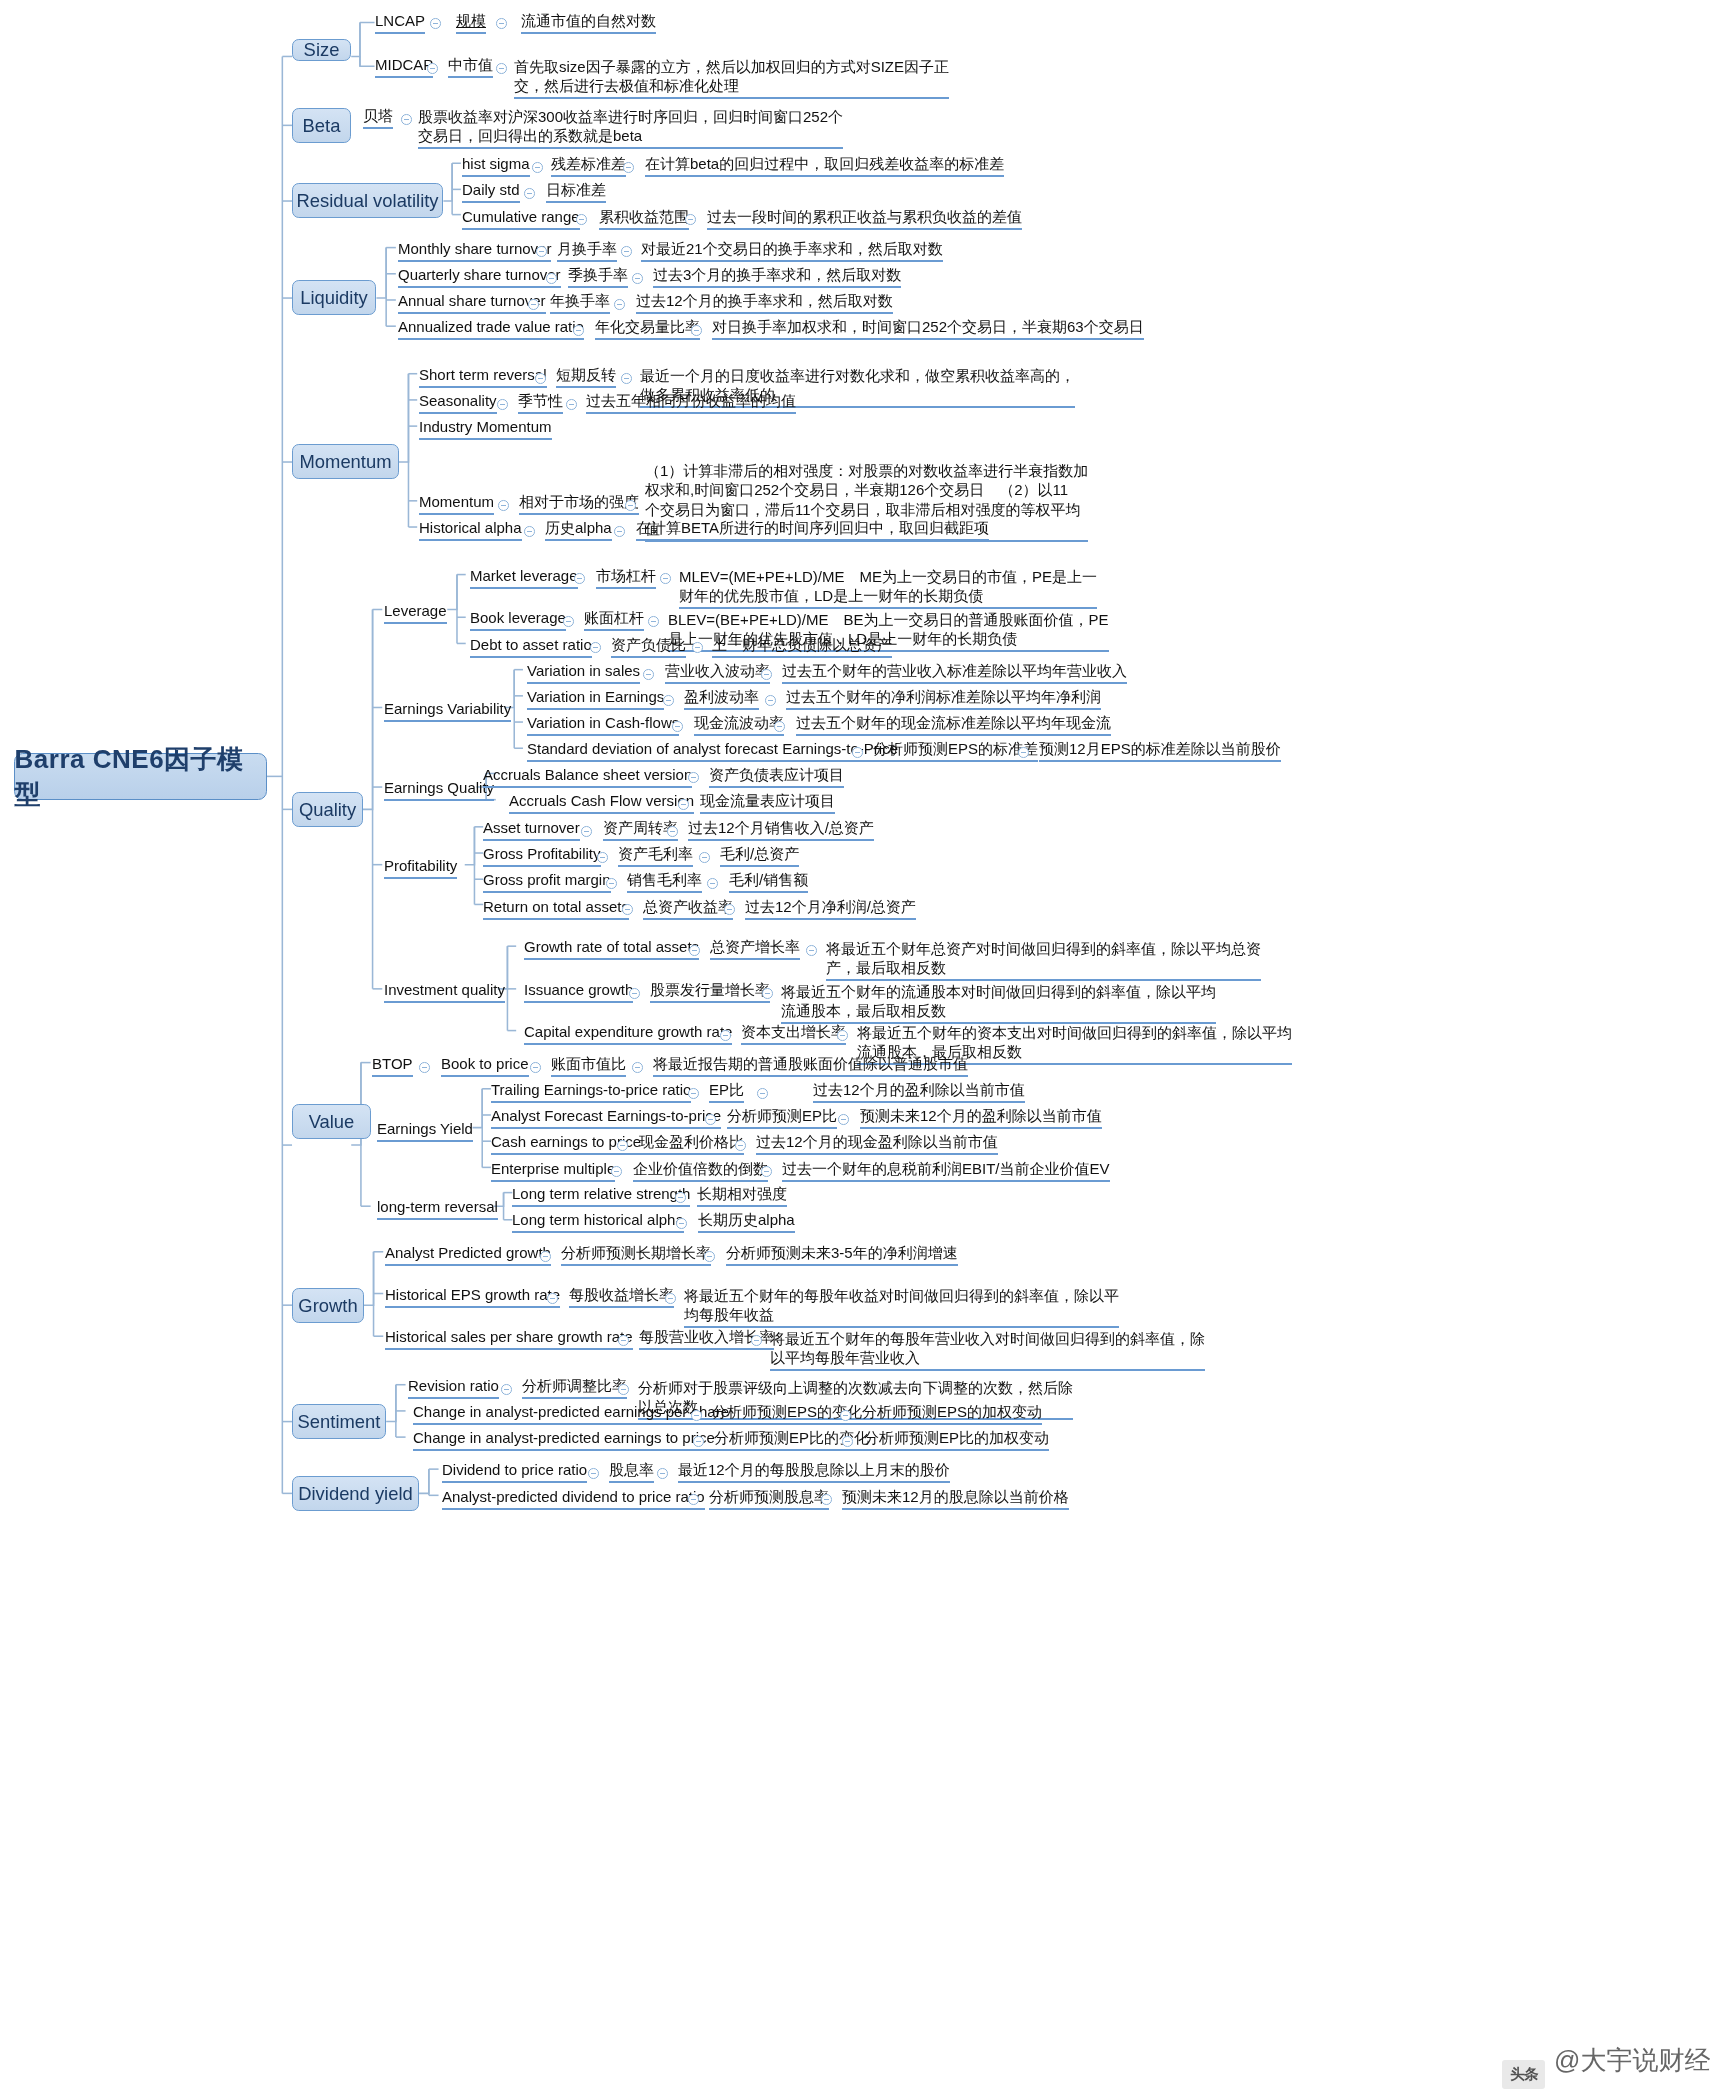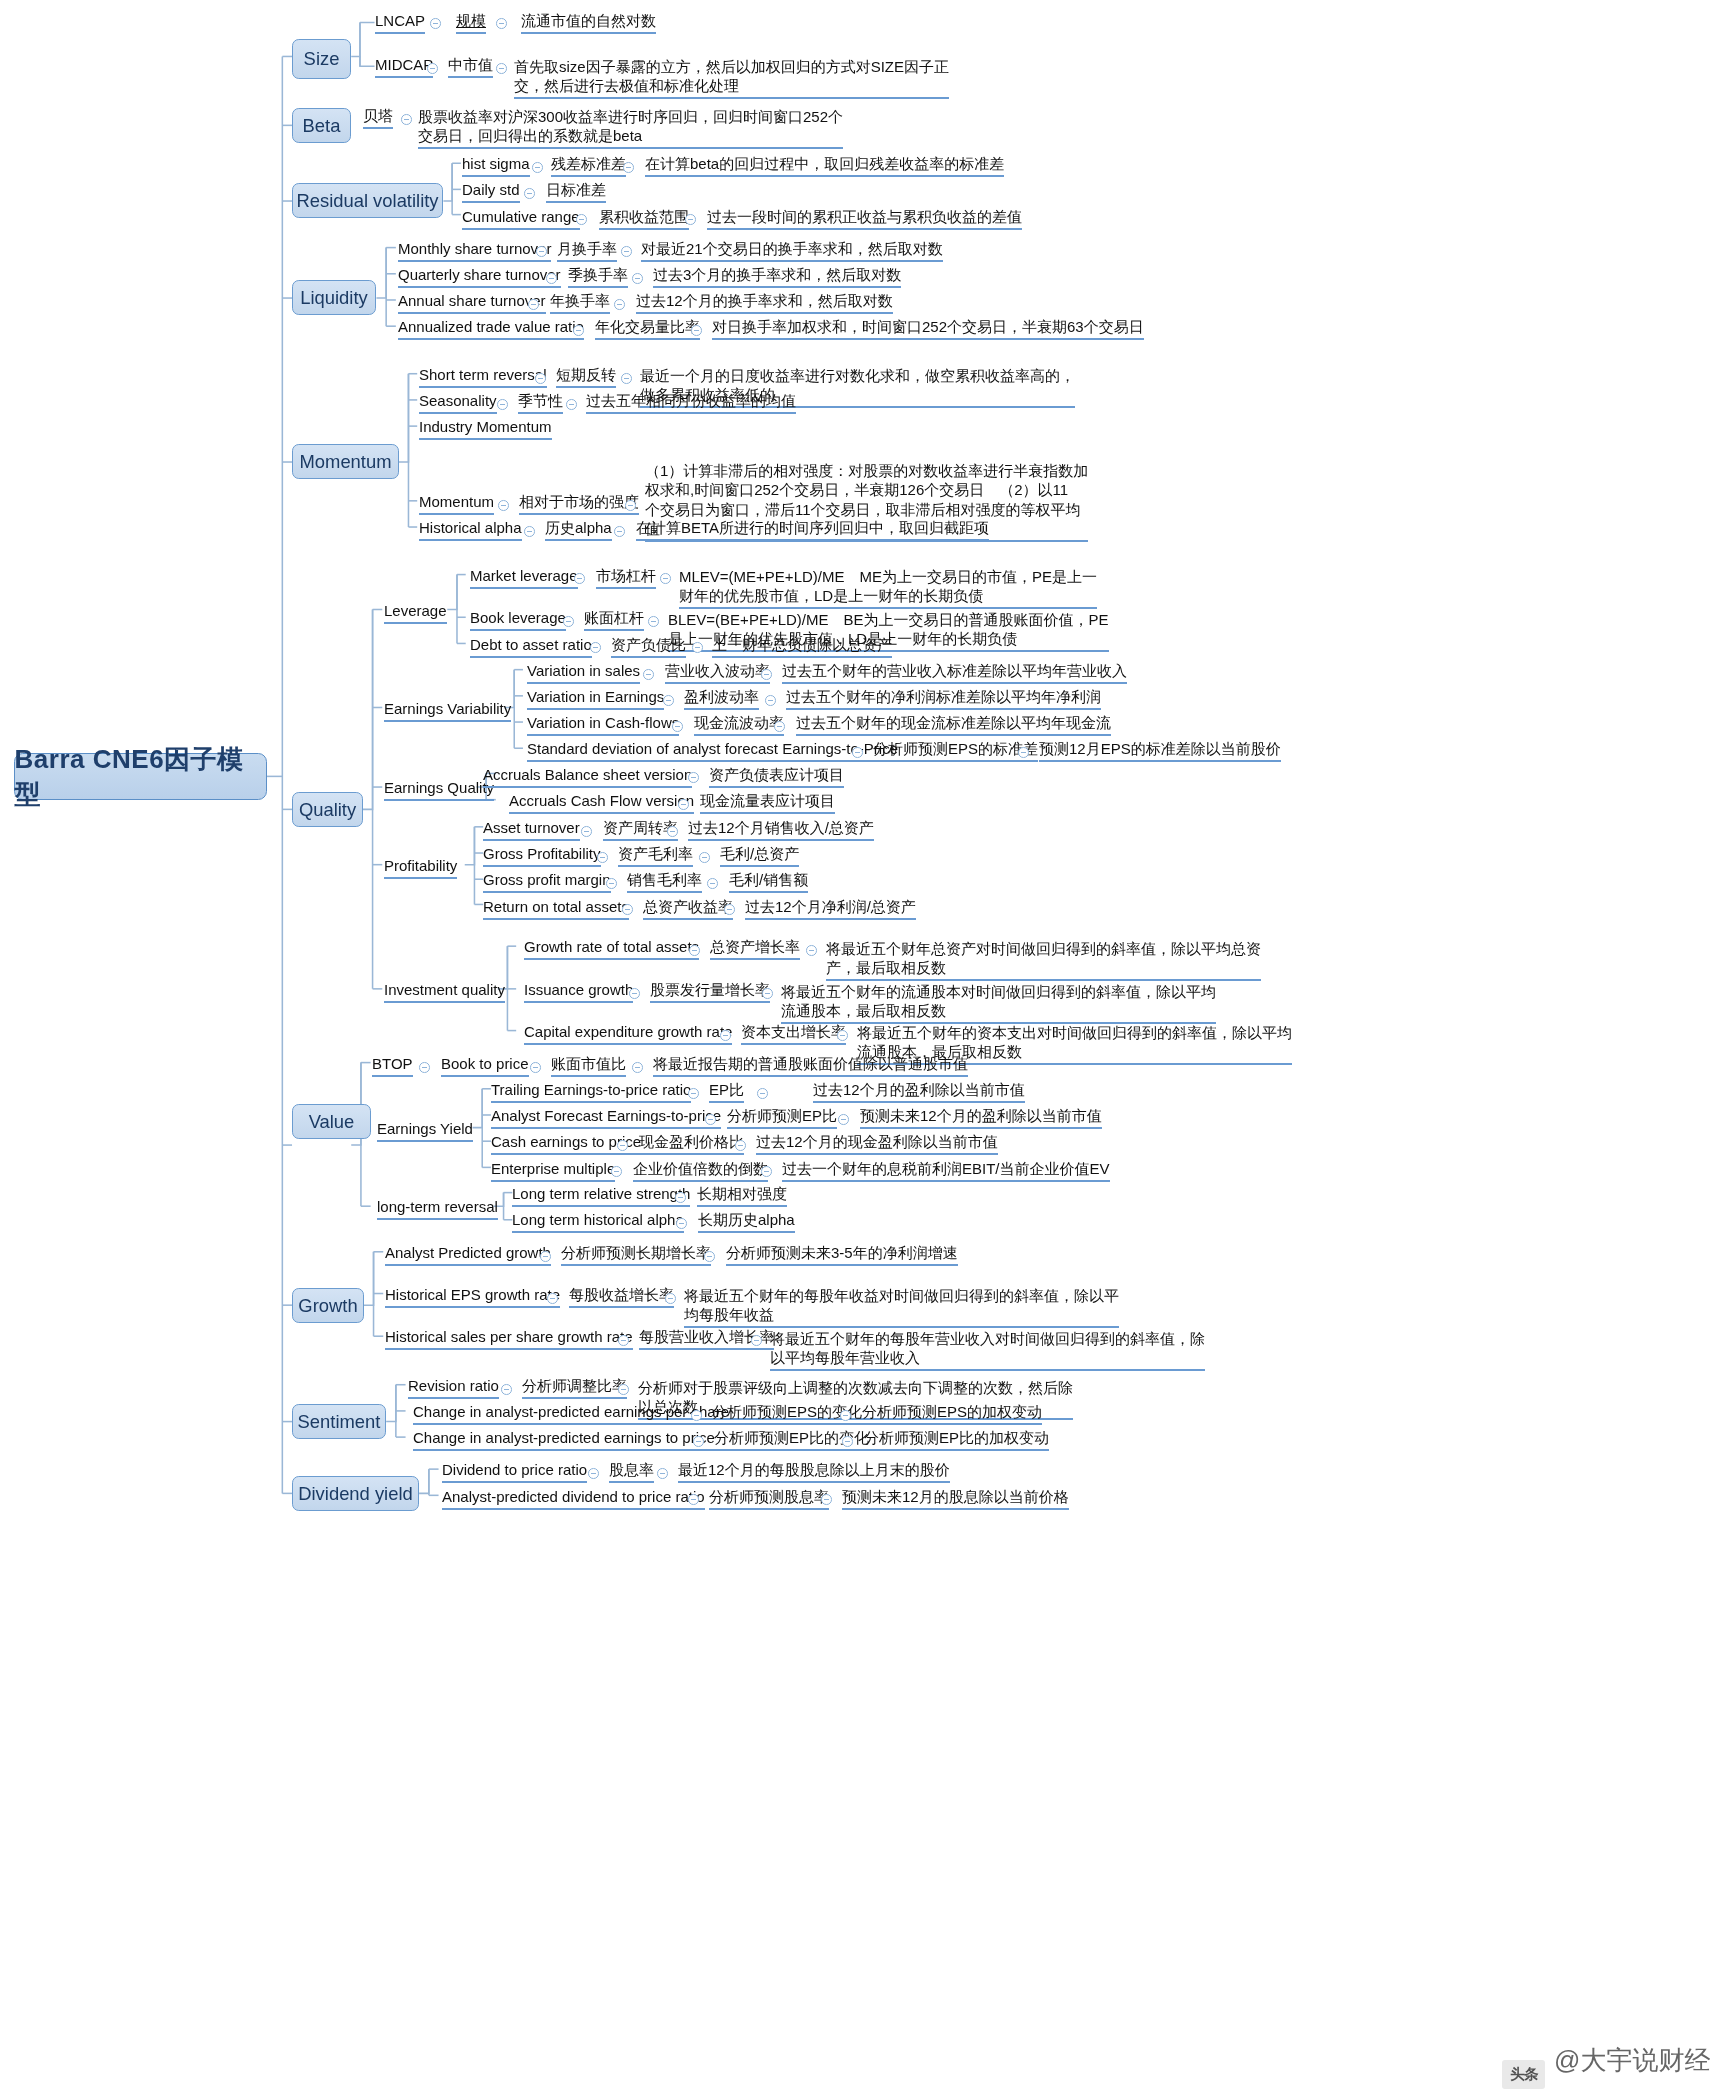--- a/index.html
+++ b/index.html
@@ -204,21 +204,21 @@
       <path d="M442 1514 V1541"></path>
       <path d="M442 1514 H452"></path>
       <path d="M442 1541 H452"></path>
     </g>
   </svg>
 
   <div class="root" style="left:13.6px; top:753px; width:253px; height:47px;">
     <span>Barra CNE6因子模型</span>
   </div>
 
-  <div class="cat" style="left:292px; top:39px; width:59px; height:40px;">
+  <div class="cat" style="left:292px; top:39px; width:59px; height:22px;">
     <span>Size</span>
     </div>
   <div class="cat" style="left:292px; top:108px; width:59px; height:35px;">
     <span>Beta</span>
     </div>
   <div class="cat" style="left:292px; top:183px; width:151px; height:35px;">
     <span>Residual volatility</span>
     </div>
   <div class="cat" style="left:292px; top:280px; width:84px; height:35px;">
     <span>Liquidity</span>

